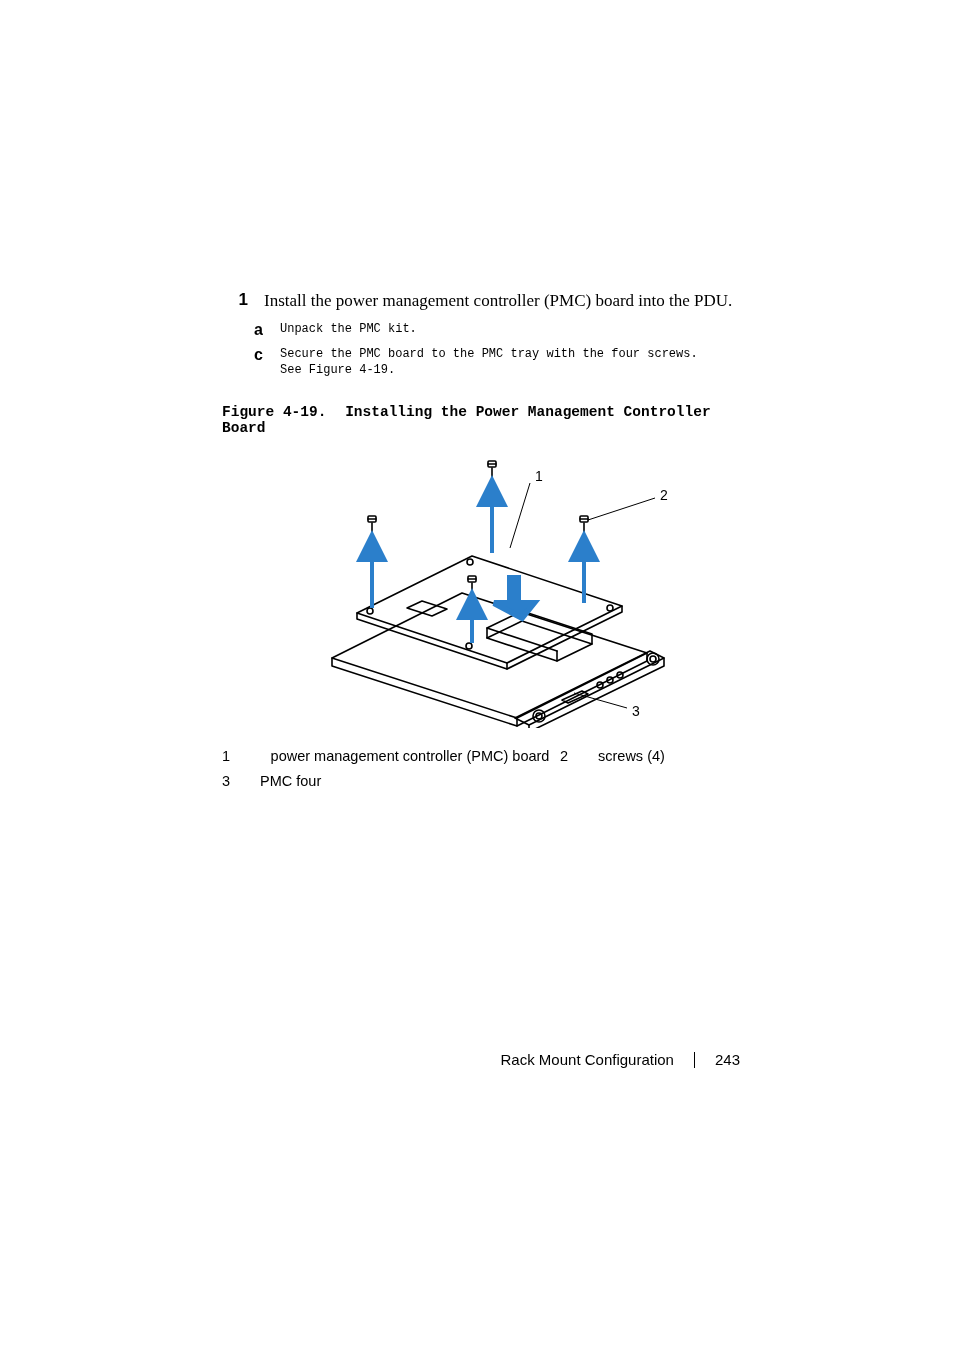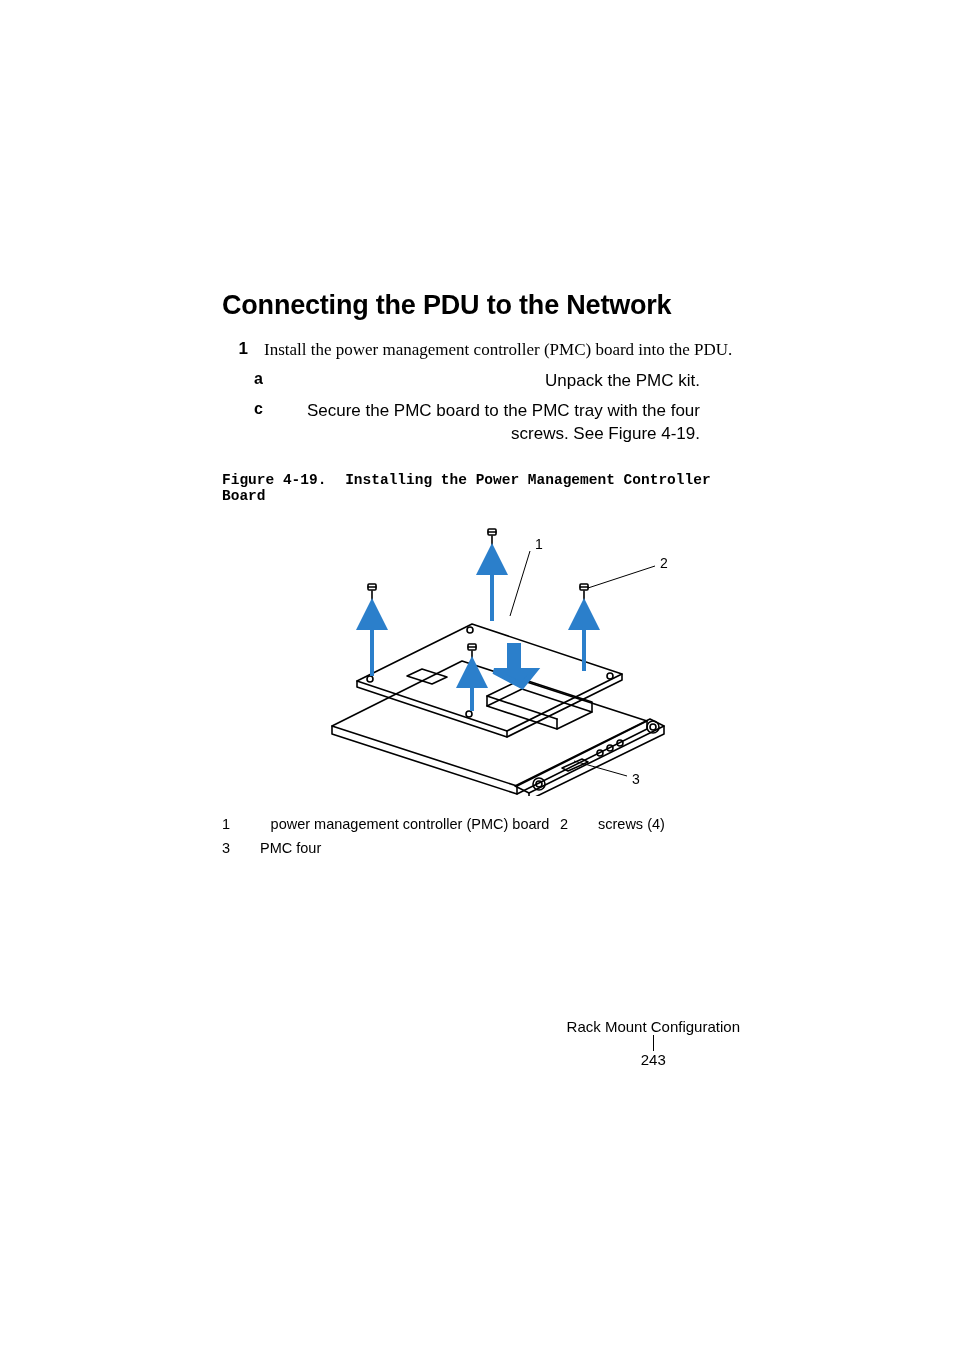--- a/index.html
+++ b/index.html
@@ -64,24 +64,23 @@
       font-family: "Helvetica Neue", Helvetica, Arial, sans-serif;
       font-weight: 700;
       font-size: 16px;
       vertical-align: top;
       padding-right: 10px;
     }
     .sub-body {
       display: inline-block;
       vertical-align: top;
       width: 420px;
-      font-family: Liberation Sans, sans-serif;
-      font-size: 17px;
+      font-family: Liberation Mono, monospace;
+      font-size: 12px;
       line-height: 1.35;
-      text-align: right;
     }
     .figure-caption {
       font-family: Liberation Mono, monospace;
       font-weight: 700;
       font-size: 14.5px;
       margin-top: 26px;
       margin-bottom: 12px;
     }
     .figure-caption .fig-label { margin-right: 10px; }
     .figure-block {
@@ -109,21 +108,20 @@
     .legend-cell-a { width: 300px; }
     .legend-cell-b-idx { width: 30px; }
     .footer {
       position: absolute;
       bottom: 282px;
       right: 214px;
       display: flex;
       align-items: center;
       font-family: "Helvetica Neue", Helvetica, Arial, sans-serif;
       font-size: 15px;
-      flex-direction: column;
     }
     .footer .sep {
       display: inline-block;
       width: 1px;
       height: 16px;
       background: #000;
       margin: 0 20px;
       vertical-align: middle;
     }
     .footer .pnum {
@@ -133,21 +131,20 @@
       font-family: "Helvetica Neue", Helvetica, Arial, sans-serif;
       font-size: 14px;
       fill: #000;
     }
   </style>
 </head>
 <body>
 
 <div class="page">
 
-  <h2 class="heading">Connecting the PDU to the Network</h2>
 
   <ol class="main-list">
     <li>
       <span class="num-marker">1</span>
       <span class="step-body">Install the power management controller (PMC) board into the PDU.</span>
       <ol class="sub-list">
         <li>
           <span class="sub-marker">a</span>
           <span class="sub-body">Unpack the PMC kit.</span>
         </li>

